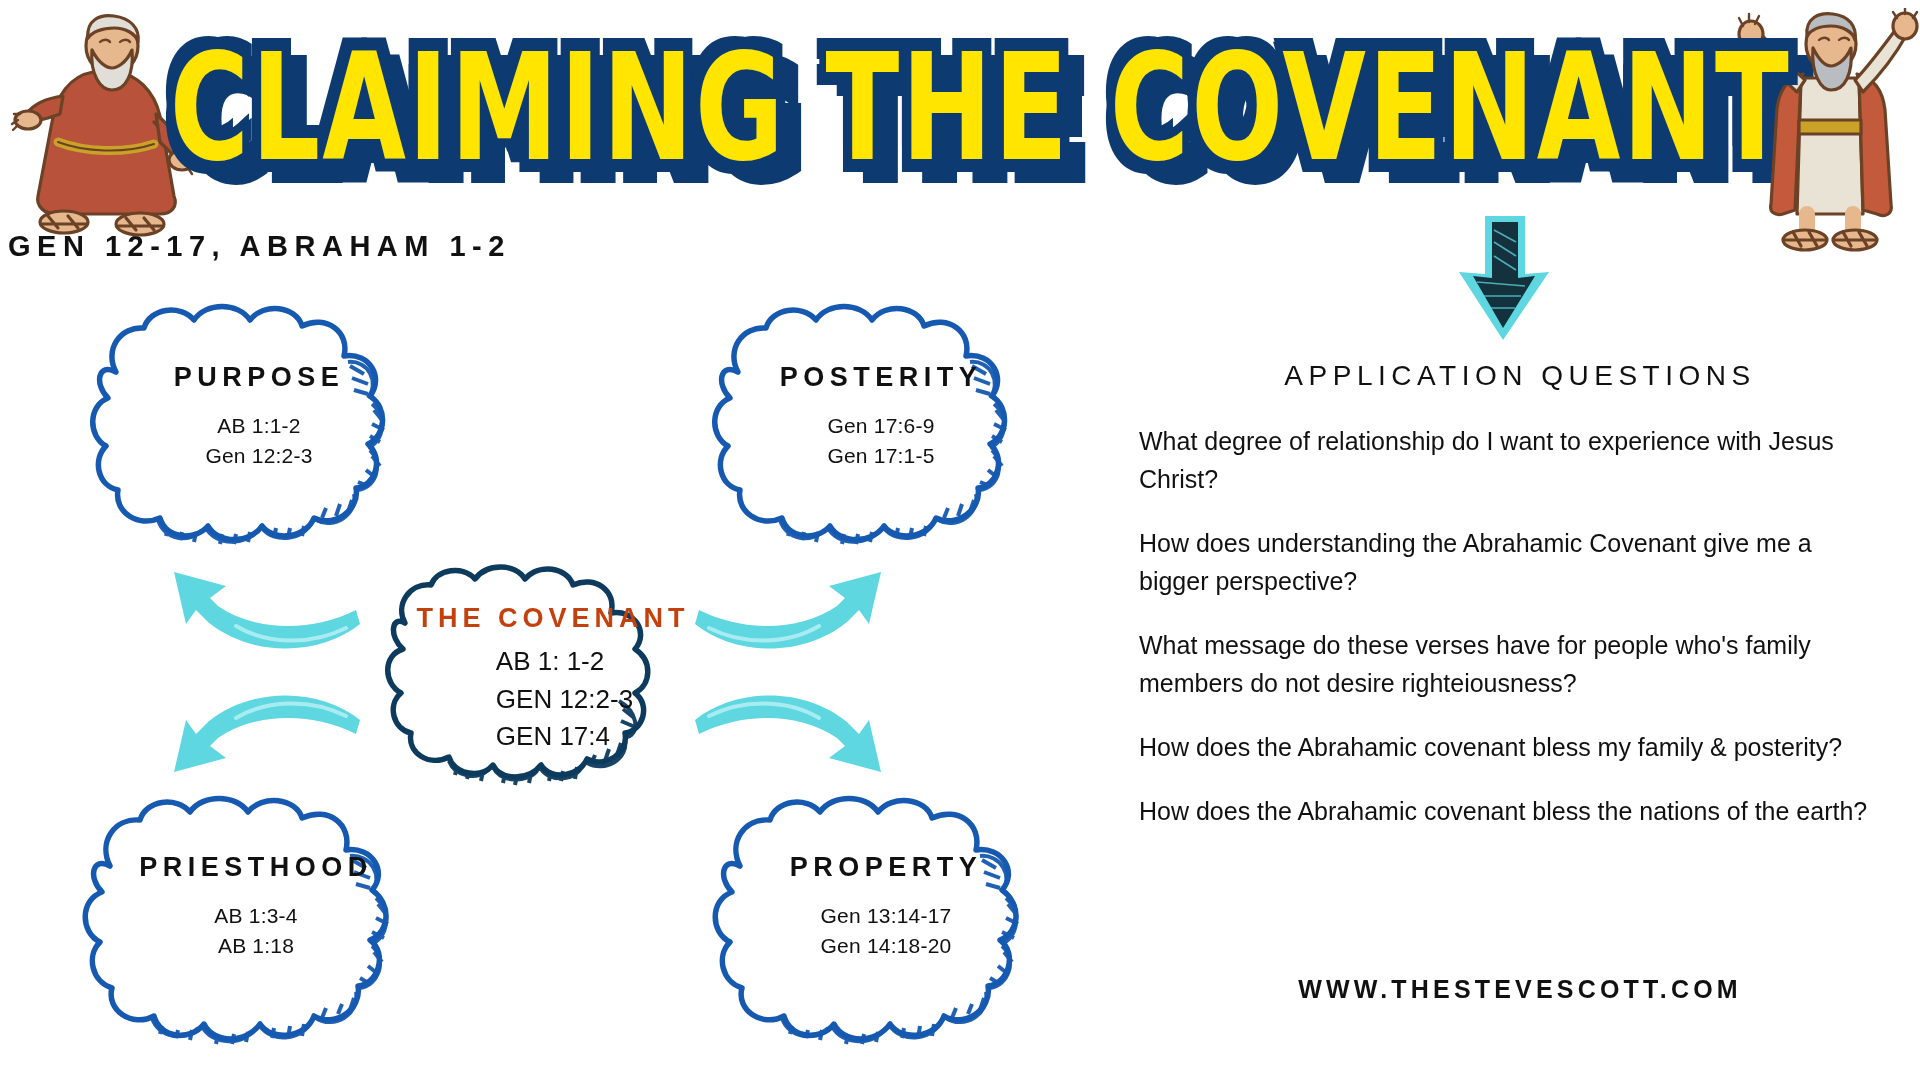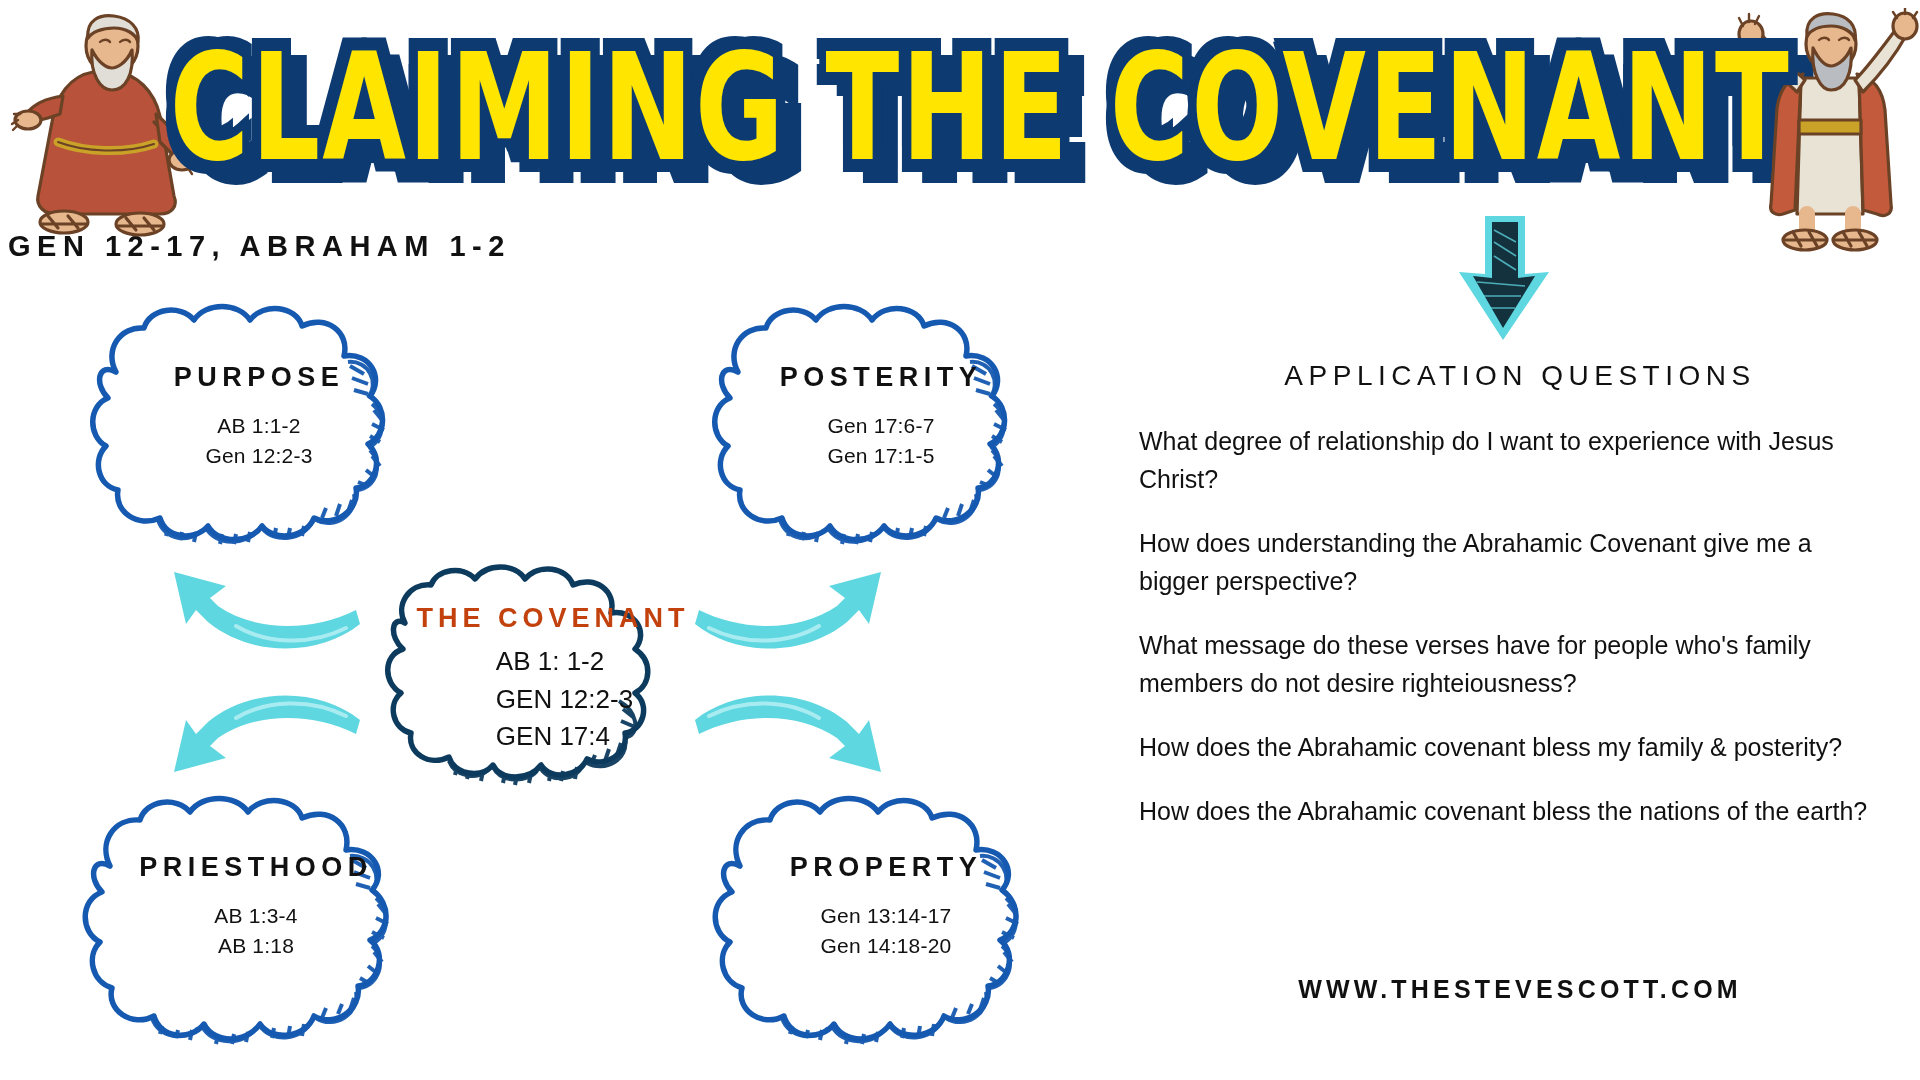--- a/index.html
+++ b/index.html
@@ -317,21 +317,21 @@
           <line x1="178" y1="234" x2="176" y2="244"></line>
         <line x1="164" y1="234" x2="162" y2="244"></line>
         <line x1="138" y1="232" x2="136" y2="242"></line>
           <line x1="124" y1="232" x2="122" y2="240"></line>
         <line x1="110" y1="228" x2="108" y2="236"></line>
       </g>
     </svg>
     <div class="cloud-body">
       <div class="cloud-title">POSTERITY</div>
       <div class="cloud-line-wrap">
-        <div class="cloud-line">Gen 17:6-7</div>
+        <div class="cloud-line">Gen 17:6-9</div>
         <div class="cloud-line">Gen 17:1-5</div>
       </div>
     </div>
   </div>
 
   <div class="cloud c-priesthood">
     <svg viewBox="0 0 380 260" width="380" height="260">
       <path d="M60 76 C48 52 64 28 90 30 C96 10 126 6 140 22 C152 4 186 4 198 22 C212 4 246 8 252 28 C278 16 302 34 296 60 C322 56 338 82 322 100 C342 114 340 142 320 150 C338 164 328 194 308 196 C312 220 284 238 264 226 C256 248 222 252 210 234 C196 254 164 254 154 234 C140 252 110 248 104 226 C82 238 56 220 62 198 C42 192 36 166 50 152 C30 142 30 110 52 102 C38 88 42 66 60 76 Z" fill="#ffffff" stroke="#1559B0" stroke-width="5.5" stroke-linejoin="round"></path>
       <g stroke="#1559B0" stroke-width="4" fill="none" opacity="0.95">
         <path d="M300 66 C320 64 334 86 322 102"></path>

